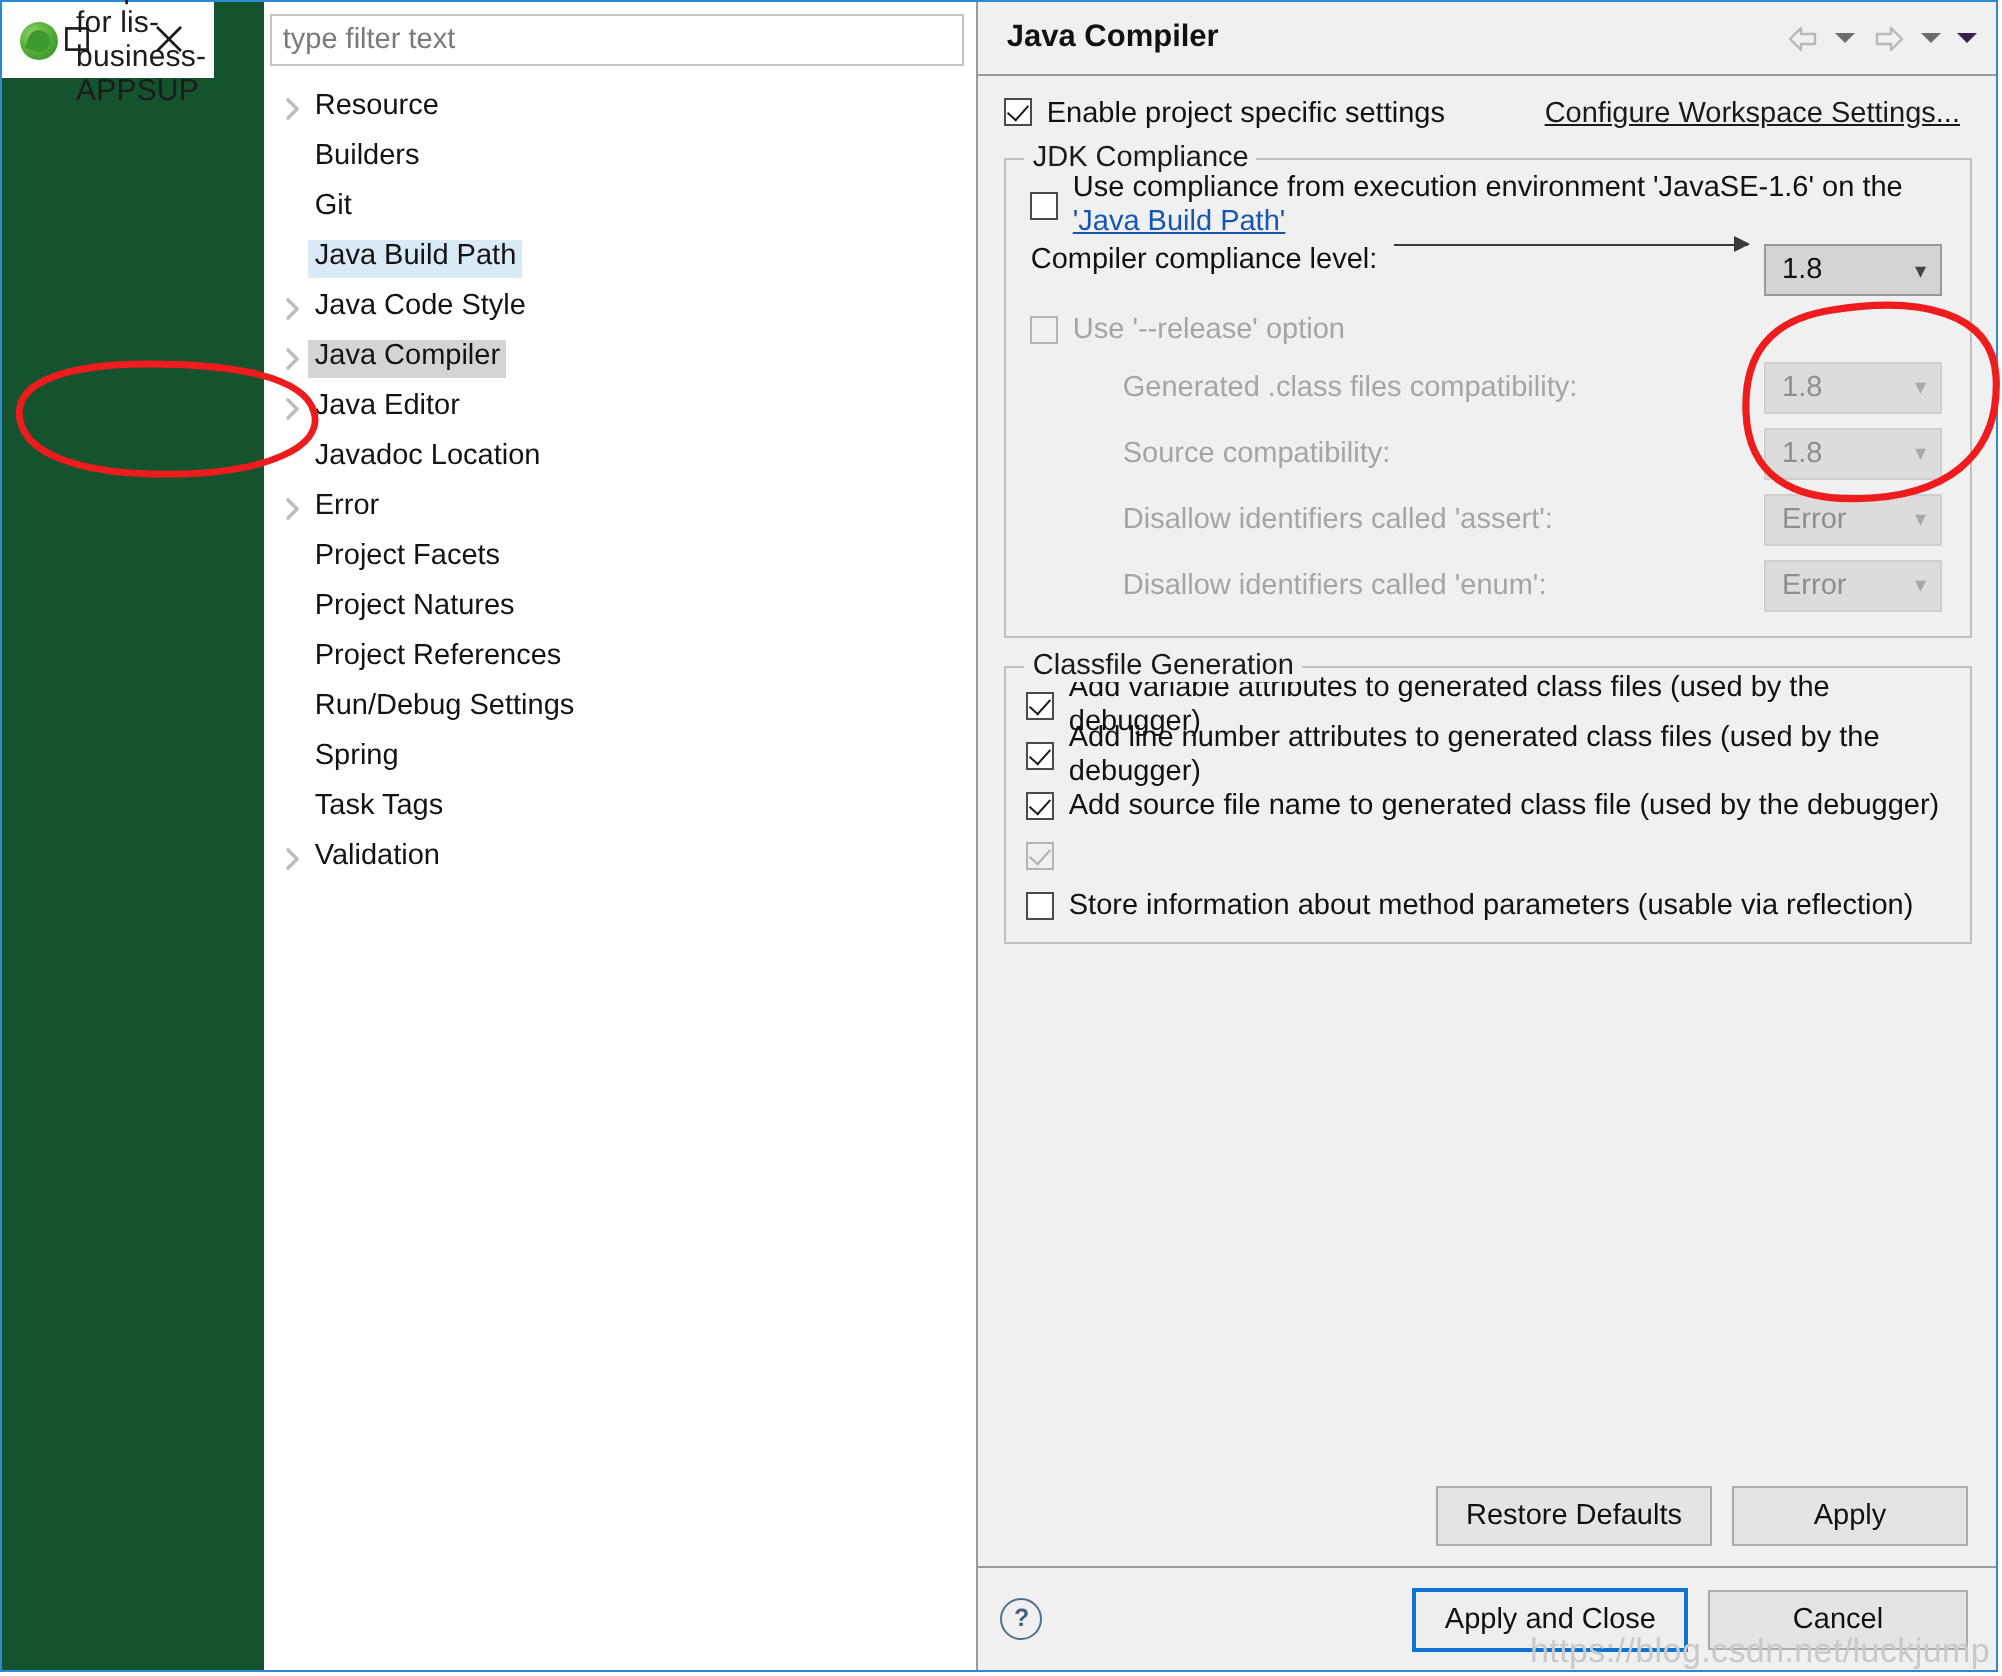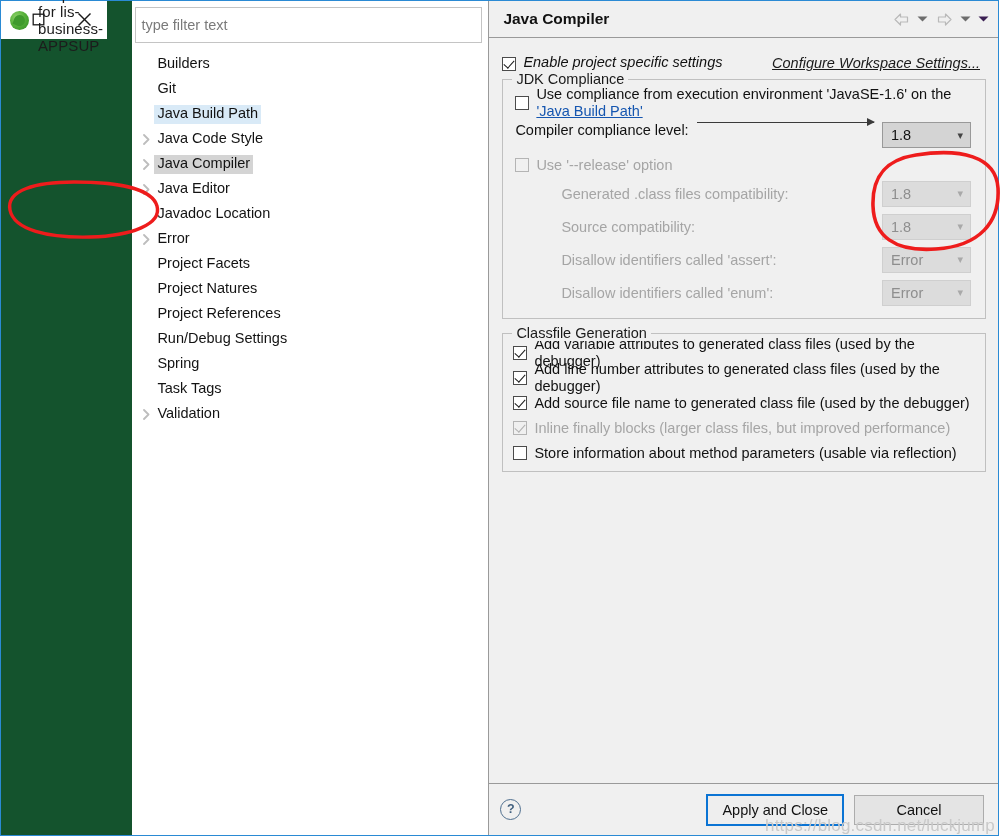--- a/index.html
+++ b/index.html
@@ -49,21 +49,21 @@
   
   #body{flex:1 1 auto;display:flex;min-height:0;background:#ffffff;}
 
   
   #left{
     width:356px;flex:0 0 356px;display:flex;flex-direction:column;
     background:#ffffff;box-sizing:border-box;
   }
   #filter-wrap{padding:6px 6px 0 3px;}
   #filter-input{
-    width:100%;height:36px;box-sizing:border-box;
+    width:100%;height:26px;box-sizing:border-box;
     border:1px solid #c4c4c4;background:#ffffff;
     font-family:"Liberation Sans", sans-serif;font-size:14.5px;
     color:#1a1a1a;padding:0 5px;outline:none;
   }
   #filter-input::placeholder{color:#7a7a7a;opacity:1;}
   #tree{margin-top:9px;padding-left:0;flex:1 1 auto;overflow:hidden;}
   .tnode{
     height:25px;display:flex;align-items:center;
     padding-left:6px;box-sizing:border-box;
   }
@@ -92,21 +92,21 @@
   #navbar{display:flex;align-items:center;gap:1px;}
   .nav-ico{width:24px;height:24px;display:flex;align-items:center;justify-content:center;}
   .caret-ico{width:17px;height:24px;display:flex;align-items:center;justify-content:center;}
 
   #page-body{
     flex:1 1 auto;min-height:0;background:#f0f0f0;
     padding:11px 12px 0 13px;box-sizing:border-box;
     position:relative;
   }
 
-  .row-enable{display:flex;align-items:flex-end;height:22px;margin-bottom:1px;font-style:italic;}
+  .row-enable{display:flex;align-items:flex-start;height:22px;margin-bottom:1px;}
   .ws-link{
     margin-left:auto;font-size:14.5px;color:#1a1a1a;
     text-decoration:underline;cursor:pointer;padding-right:6px;
   }
 
   
   .cb{
     width:14px;height:14px;flex:0 0 14px;box-sizing:border-box;
     border:1px solid #4b4b4b;background:#ffffff;margin-right:7px;
     position:relative;
@@ -241,20 +241,28 @@
     </div>
   </div>
 
   <div id="body">
 
     <div id="left">
       <div id="filter-wrap">
         <input id="filter-input" type="text" placeholder="type filter text" style="">
       </div>
       <div id="tree">
+          <div class="tnode">
+            <div class="tarrow">
+              <svg width="7" height="11" viewBox="0 0 7 11">
+                <path d="M1 1 L5.5 5.5 L1 10" fill="none" stroke="#bdbdbd" stroke-width="1.8" stroke-linecap="round" stroke-linejoin="round"></path>
+              </svg>
+            </div>
+            <div class="tlabel">Resource</div>
+          </div>
           <div class="tnode">
             <div class="tarrow"></div>
             <div class="tlabel">Builders</div>
           </div>
           <div class="tnode">
             <div class="tarrow"></div>
             <div class="tlabel">Git</div>
           </div>
           <div class="tnode sel-blue">
             <div class="tarrow"></div>
@@ -443,31 +451,34 @@
               <div class="cf-row">
                 <div class="cb on"></div>
                 <div class="cbl">Add line number attributes to generated class files (used by the debugger)</div>
               </div>
               <div class="cf-row">
                 <div class="cb on"></div>
                 <div class="cbl">Add source file name to generated class file (used by the debugger)</div>
               </div>
               <div class="cf-row">
                 <div class="cb on dis"></div>
-                <div class="cbl dis">Inline finally blocks (larger class files, but improved performance)</div>
               </div>
               <div class="cf-row">
                 <div class="cb"></div>
                 <div class="cbl">Store information about method parameters (usable via reflection)</div>
               </div>
             </div>
         </div>
 
       </div>
 
+      <div id="apply-bar">
+        <div class="btn">Restore Defaults</div>
+        <div class="btn">Apply</div>
+      </div>
 
       <div id="footer">
         <div id="help-btn">?</div>
         <div id="footer-spacer"></div>
         <div class="btn primary wide">Apply and Close</div>
         <div class="btn wide">Cancel</div>
       </div>
 
     </div>
   </div>

